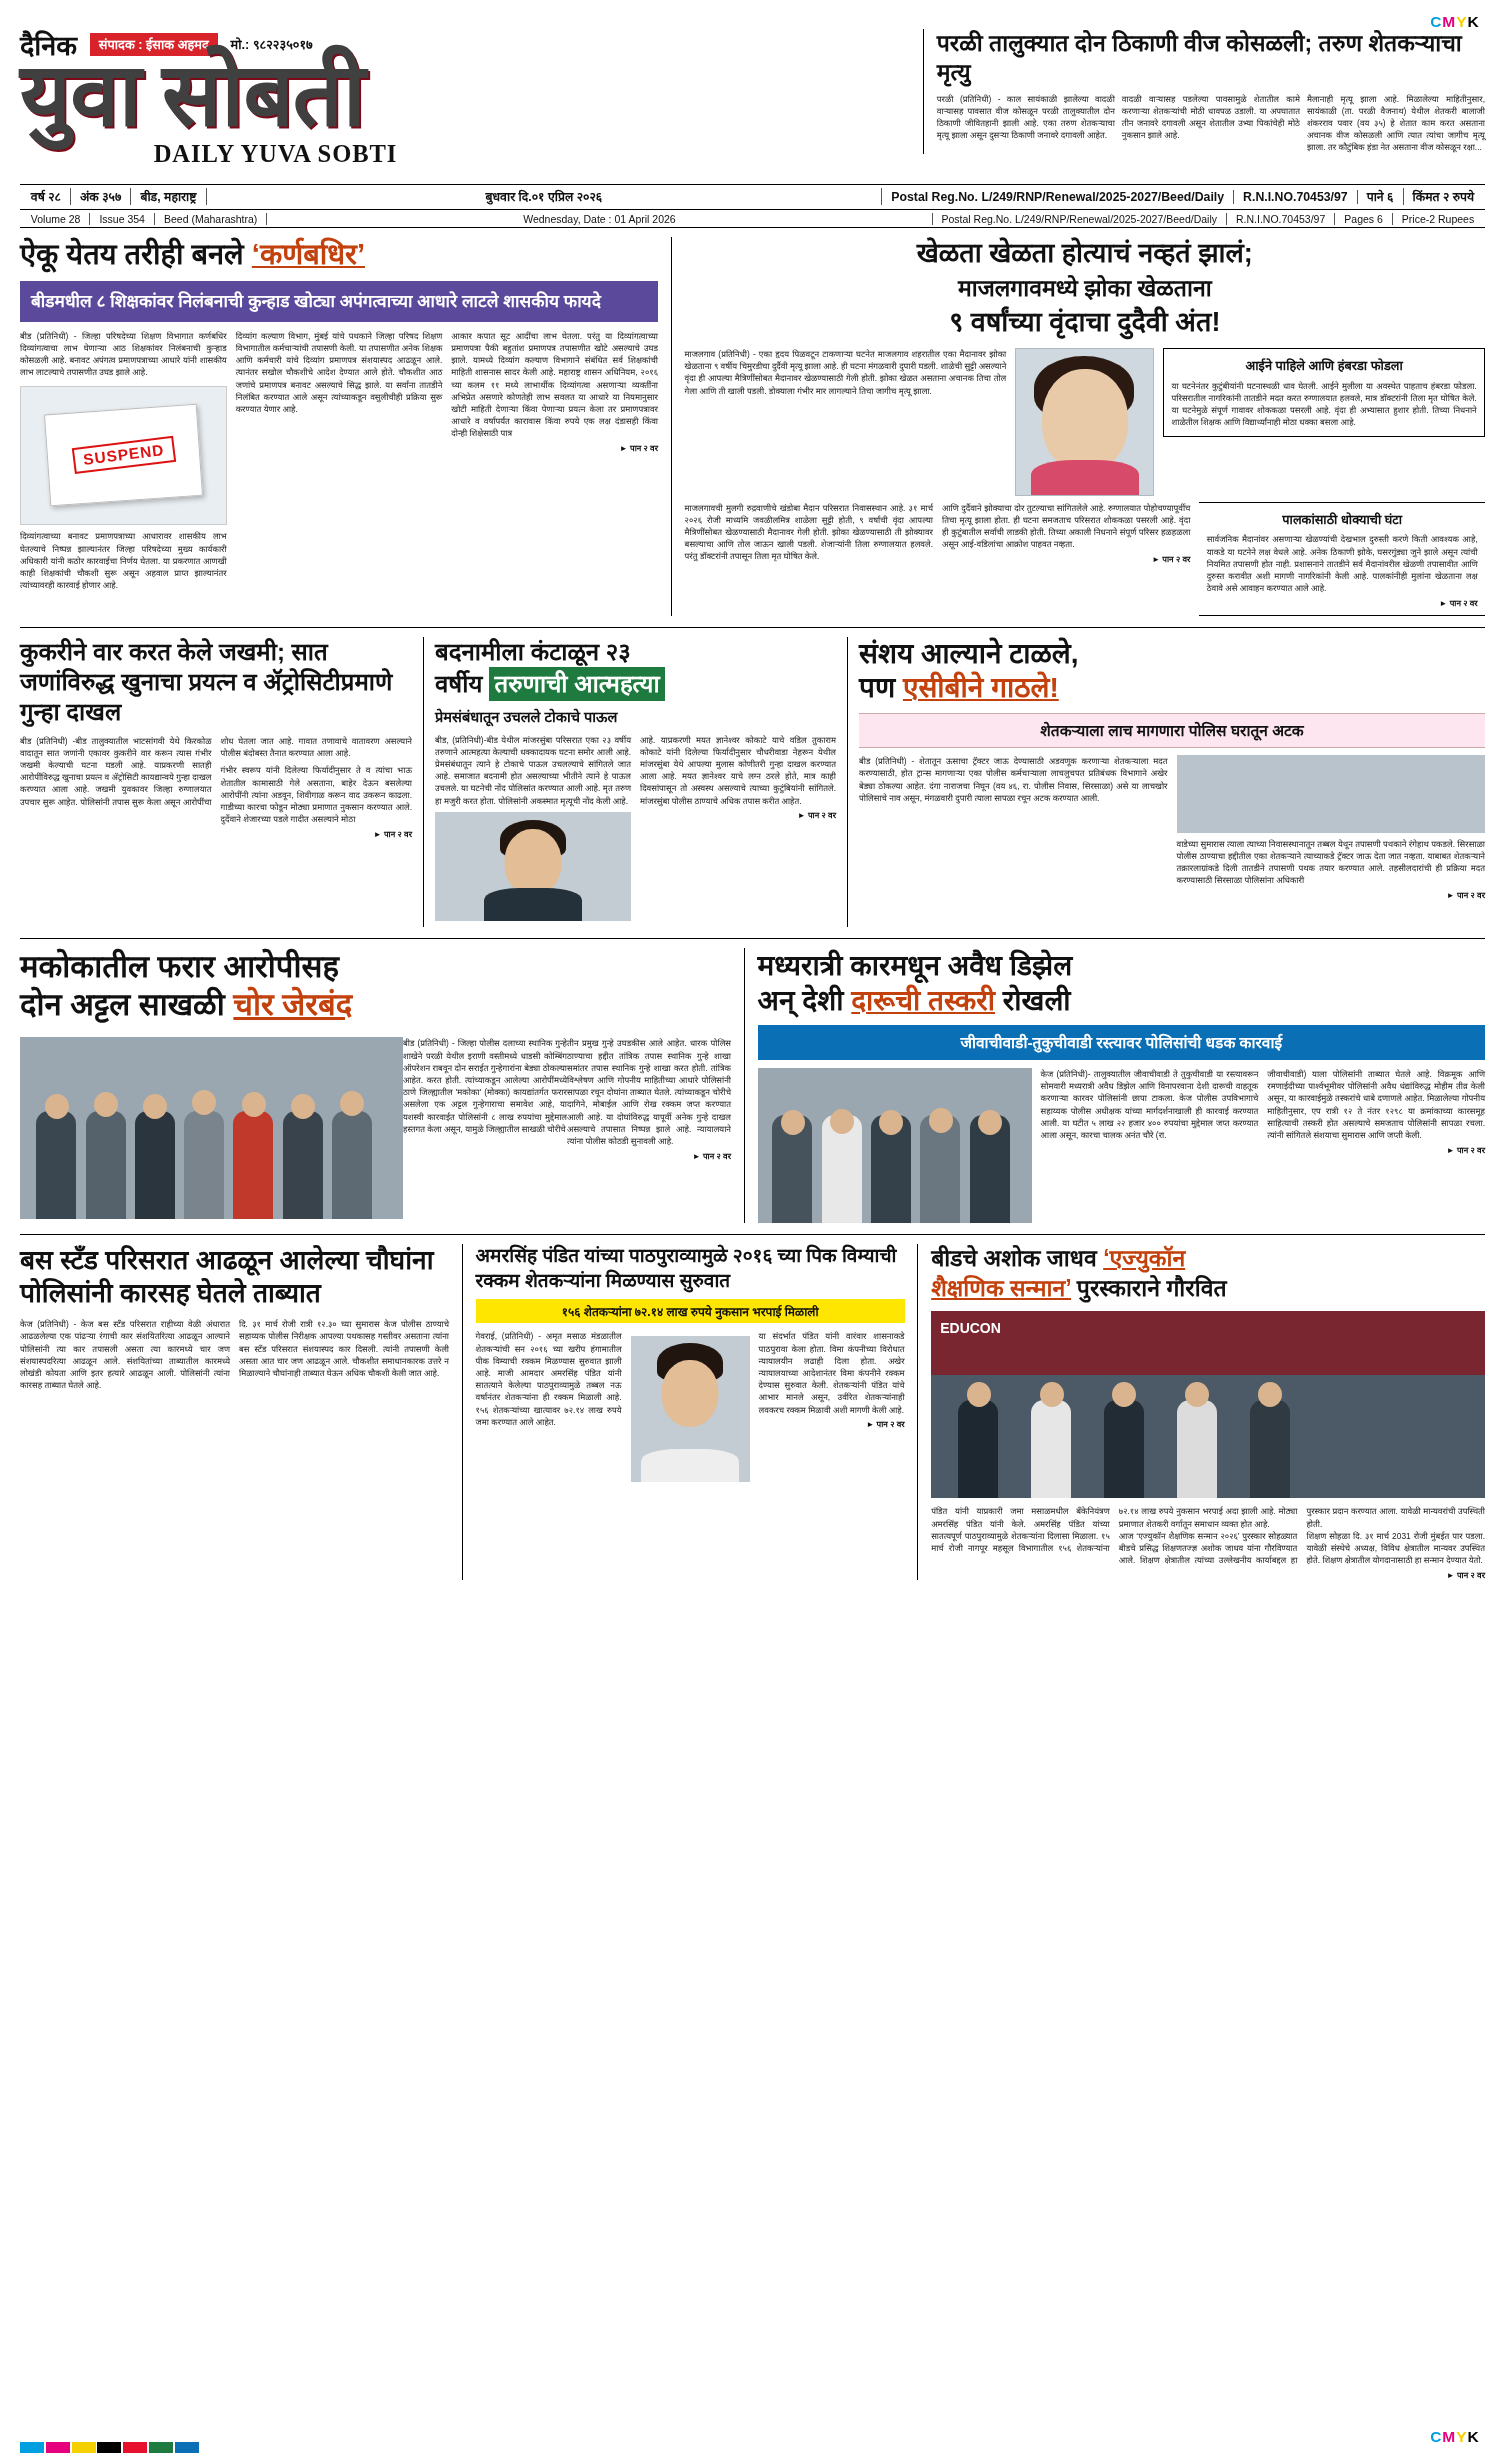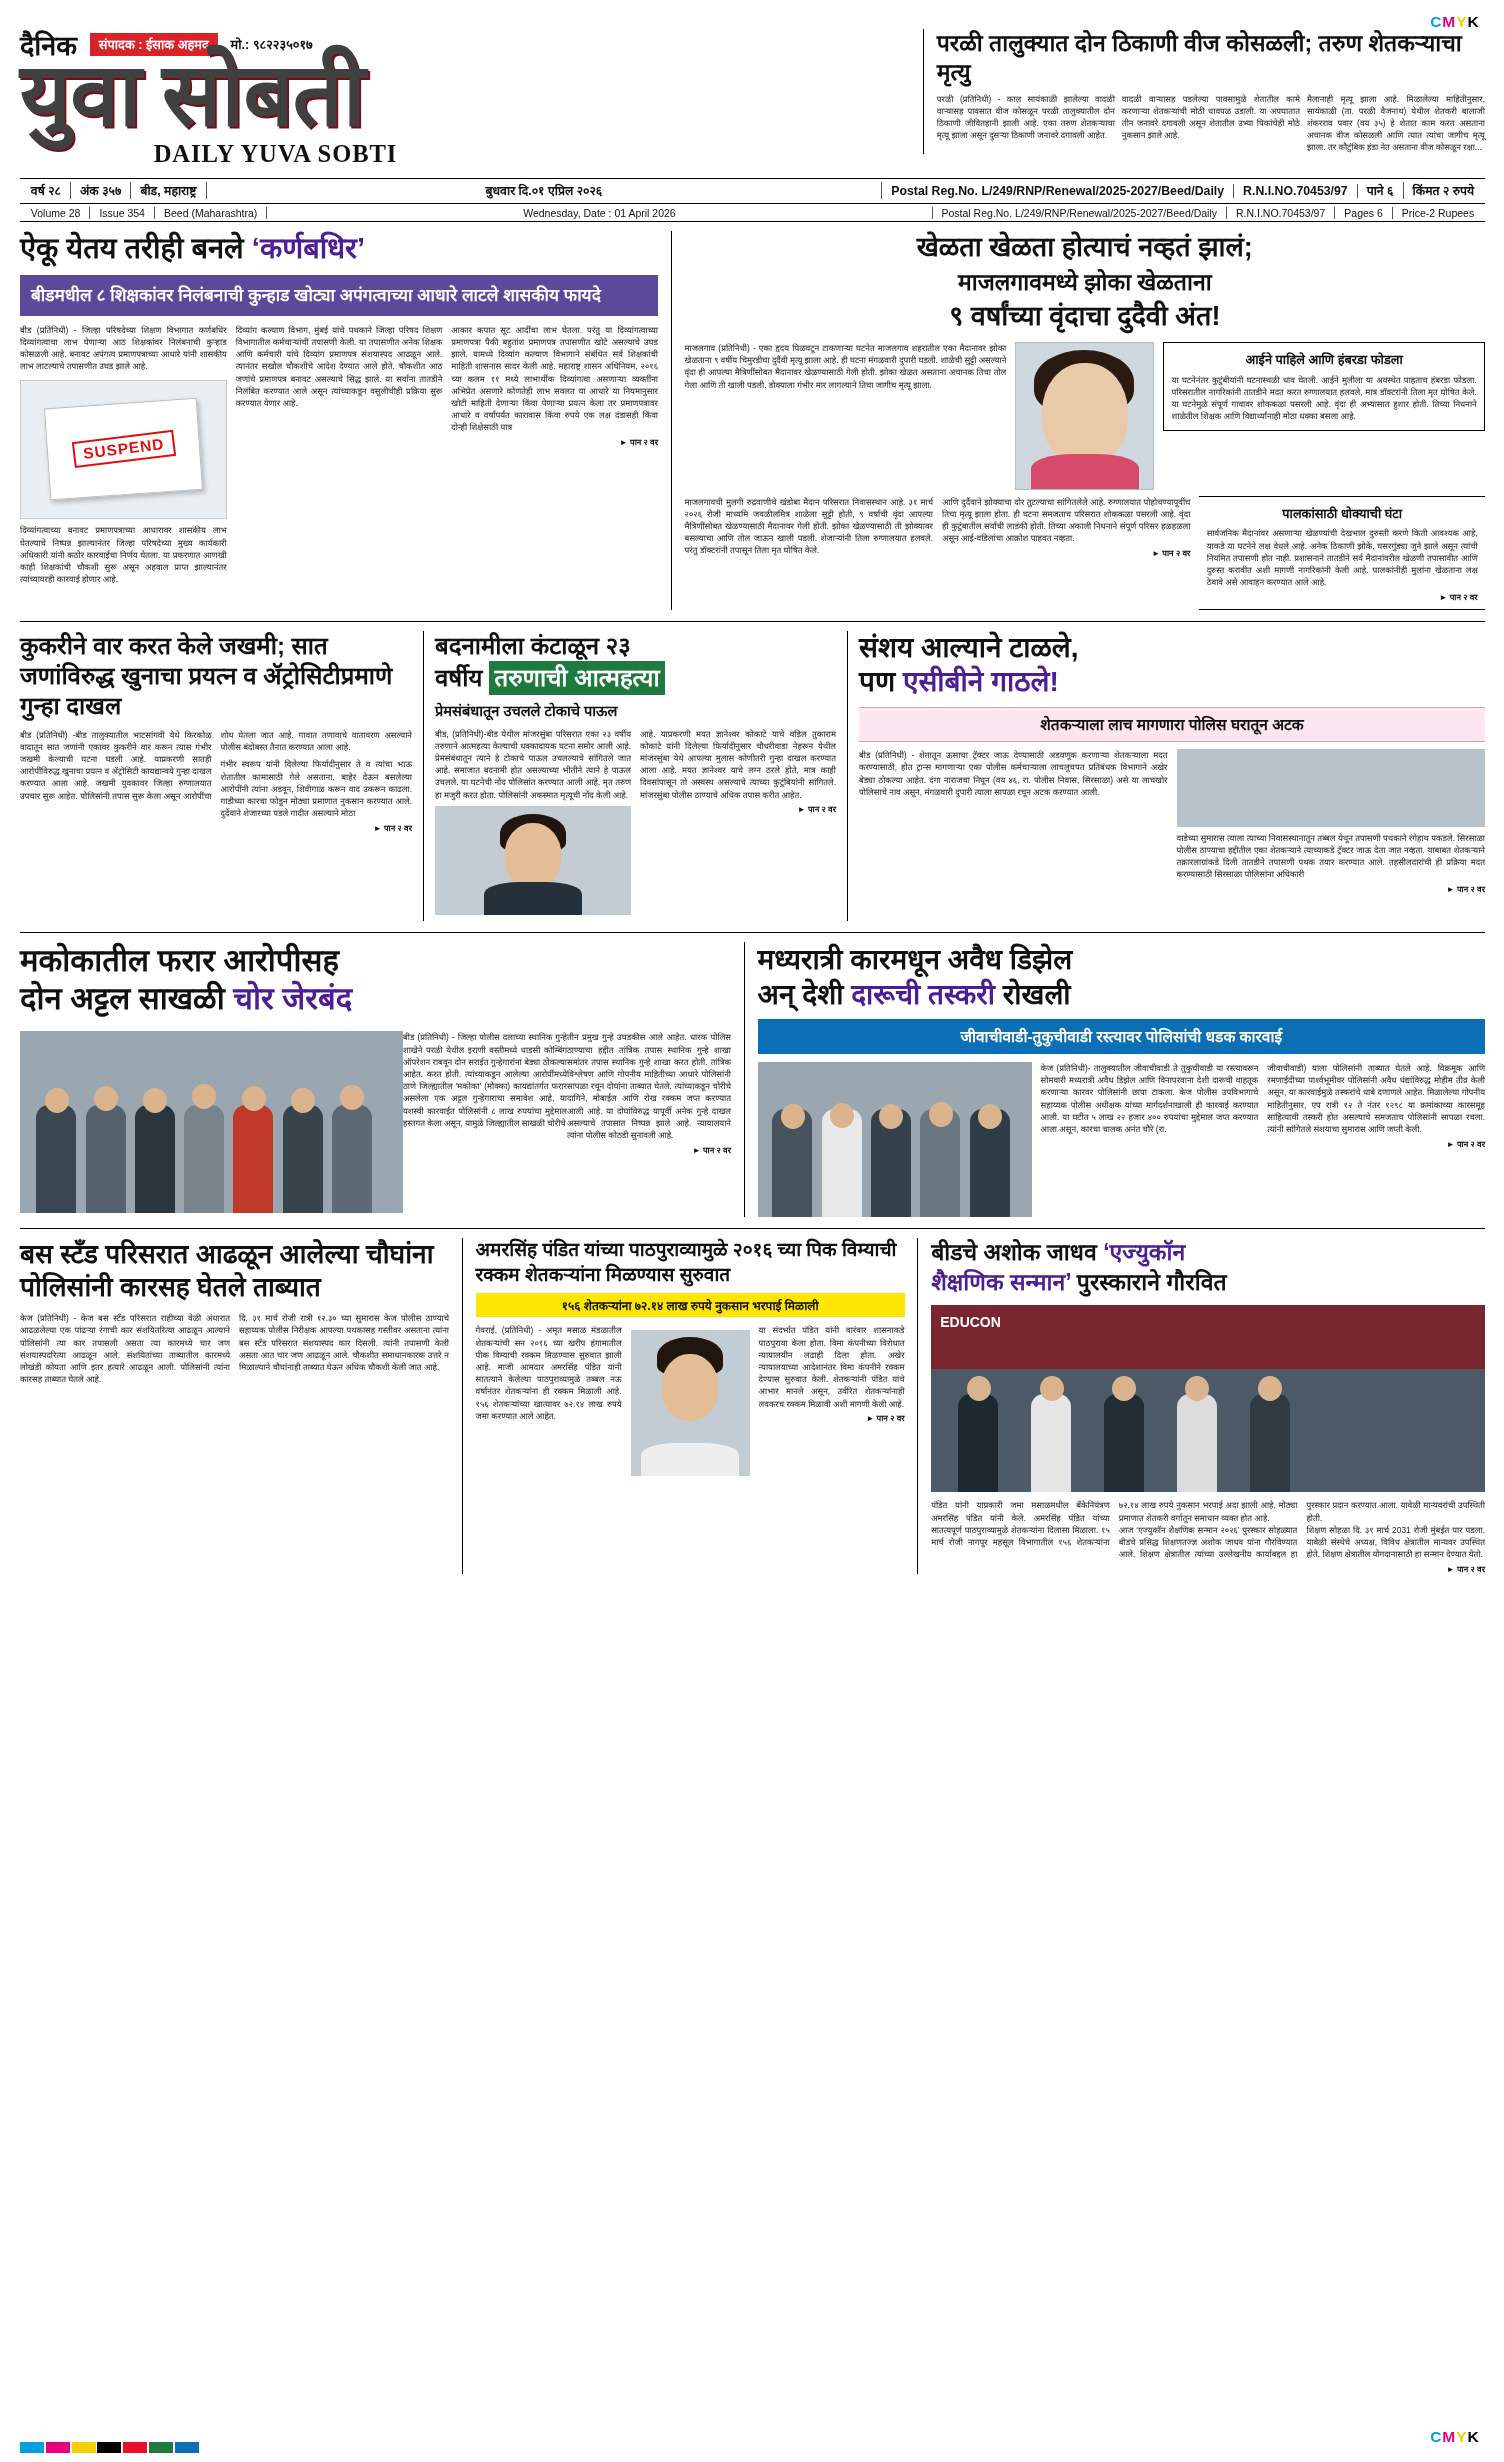--- a/index.html
+++ b/index.html
@@ -17,27 +17,27 @@
   .mobile{font-size:12.8px;font-weight:bold;margin-top:5.5px;}
   .logo{font-family:"Liberation Serif",serif;font-size:88px;font-weight:bold;color:#404040;line-height:0.95;letter-spacing:-0.9px;margin-top:-5.5px;
         text-shadow:1.8px 1.8px 0 #7a0a18;}
   .logo-en{font-family:"Liberation Serif",serif;font-size:24.6px;font-weight:bold;letter-spacing:0.9px;text-align:center;width:511px;margin-top:1.8px;}
   .mast-right{flex:1;border-left:1.8px solid #000;padding-left:12.8px;}
   .mast-head-line{font-size:23px;font-weight:bold;line-height:1.25;}
   .mast-cols{display:flex;gap:7px;margin-top:7.3px;}
   .mast-cols p{font-size:8.4px;line-height:1.42;text-align:justify;margin:0;flex:1;color:#222;}
 
   
-  .strip{border-top:1.8px solid #000;border-bottom:0.9px solid #000;margin-top:10px;display:flex;align-items:center;font-size:12.3px;font-weight:bold;padding:3.6px 1.8px;}
+  .strip{border-top:1.8px solid #000;border-bottom:0.9px solid #000;margin-top:16px;display:flex;align-items:center;font-size:12.3px;font-weight:bold;padding:3.6px 1.8px;}
   .strip2{border-bottom:1.8px solid #000;display:flex;align-items:center;font-size:10.5px;padding:2.7px 1.8px;}
   .strip span,.strip2 span{padding:0 9px;border-right:0.9px solid #555;white-space:nowrap;}
   .strip span:last-child,.strip2 span:last-child{border-right:none;}
   .strip .grow,.strip2 .grow{flex:1;text-align:center;}
   h2.head{font-size:29px;font-weight:bold;line-height:1.2;margin:0;}
-  .red{color:#4c1d95;}
+  .red{color:#c2410c;text-decoration:underline;}
   .body-txt{font-size:8.4px;line-height:1.45;text-align:justify;color:#222;margin:0;}
   .cont{font-size:8.2px;font-weight:bold;text-align:right;margin-top:2.7px;}
   .photo{background:#b9c3cb;position:relative;overflow:hidden;}
 
   
   .main{display:flex;gap:12.8px;margin-top:9px;}
   .col-left{width:638px;}
   .col-right{flex:1;border-left:0.9px solid #000;padding-left:12.8px;}
 
   .subbar{background:#5b4a9c;color:#fff;font-size:17.3px;font-weight:bold;line-height:1.4;padding:8.2px 11px;margin-top:9px;}

